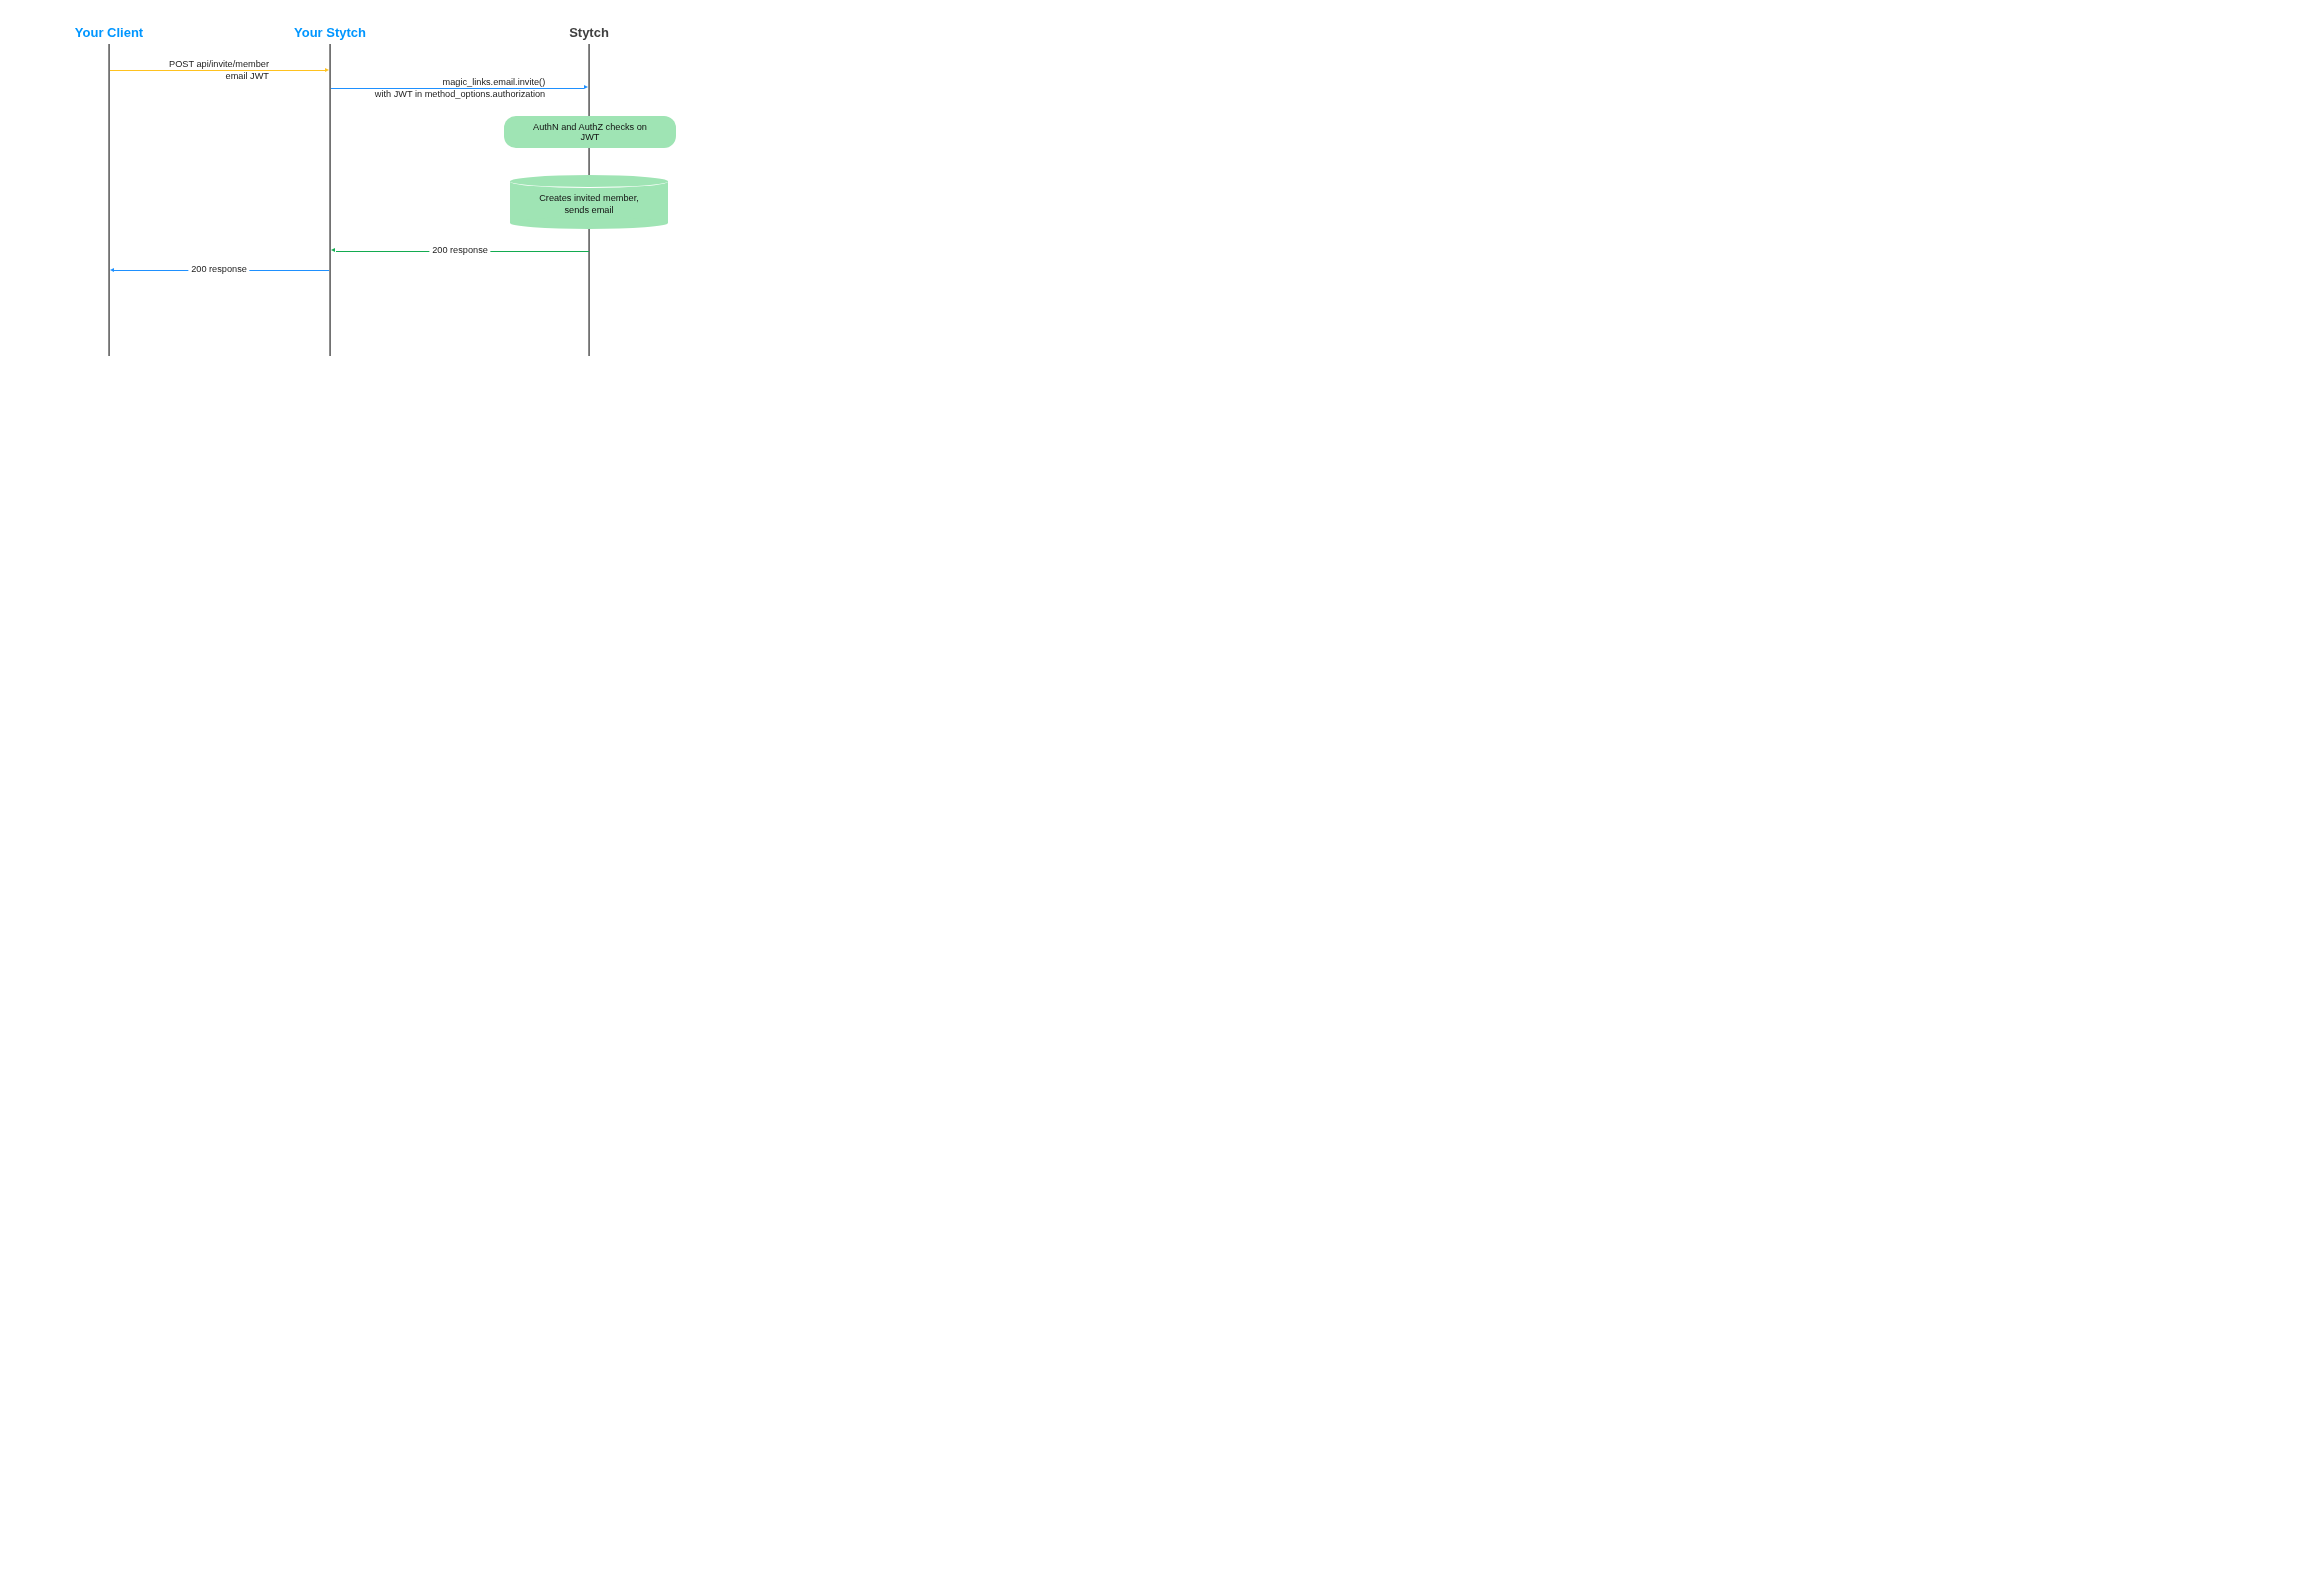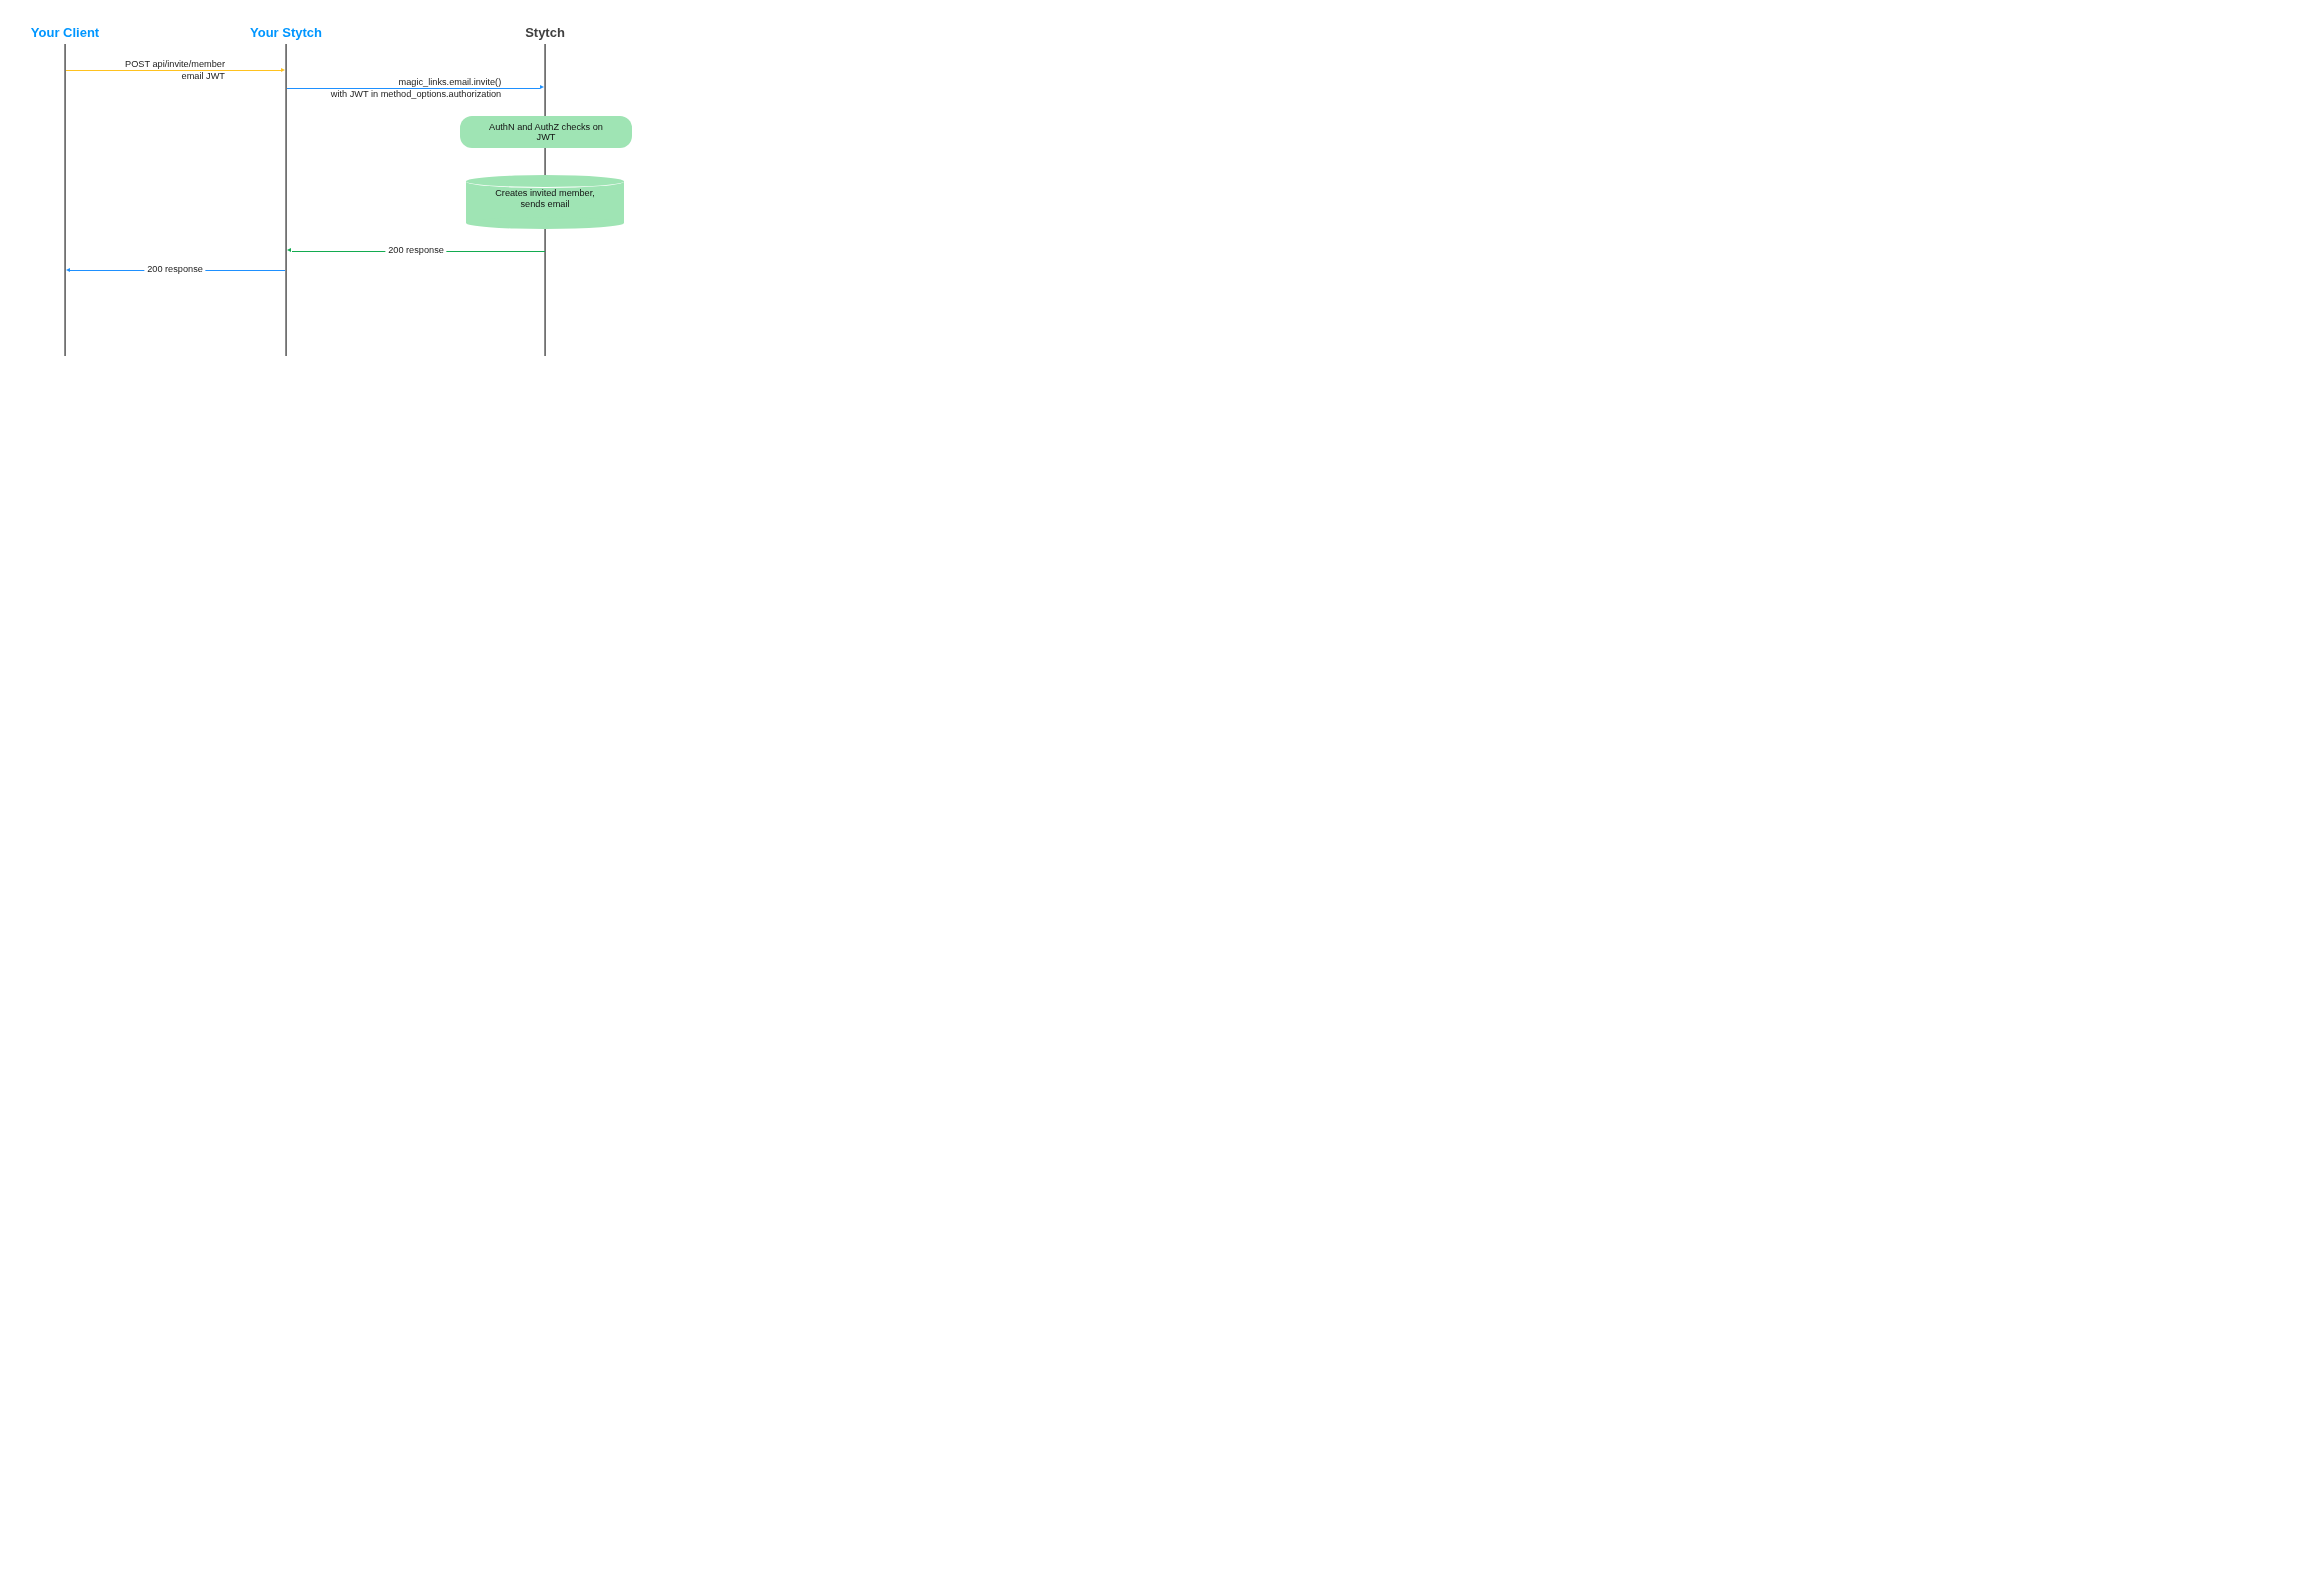--- a/index.html
+++ b/index.html
@@ -6,20 +6,21 @@
     margin: 0;
     padding: 0;
     background: #ffffff;
     font-family: -apple-system, BlinkMacSystemFont, "Segoe UI", Helvetica, Arial, sans-serif;
     -webkit-font-smoothing: antialiased;
   }
   .canvas {
     position: relative;
     width: 672px;
     height: 377px;
+    margin-left: 44px;
   }
   .participant-label {
     position: absolute;
     font-weight: 700;
     font-size: 13px;
     top: 25px;
     transform: translateX(-50%);
     white-space: nowrap;
   }
   .blue  { color: #0096ff; }
@@ -71,20 +72,21 @@
 
   .note-cyl {
     position: absolute;
     background: #9fe4b4;
     box-sizing: border-box;
   }
   .note-cyl .body {
     position: absolute;
     inset: 0;
     display: flex;
+    align-items: center;
     justify-content: center;
     text-align: center;
     font-size: 9.2px;
     color: #111;
     line-height: 1.3;
     padding-top: 6.5px;
   }
   .note-cyl .top-ellipse,
   .note-cyl .bottom-ellipse {
     position: absolute;

